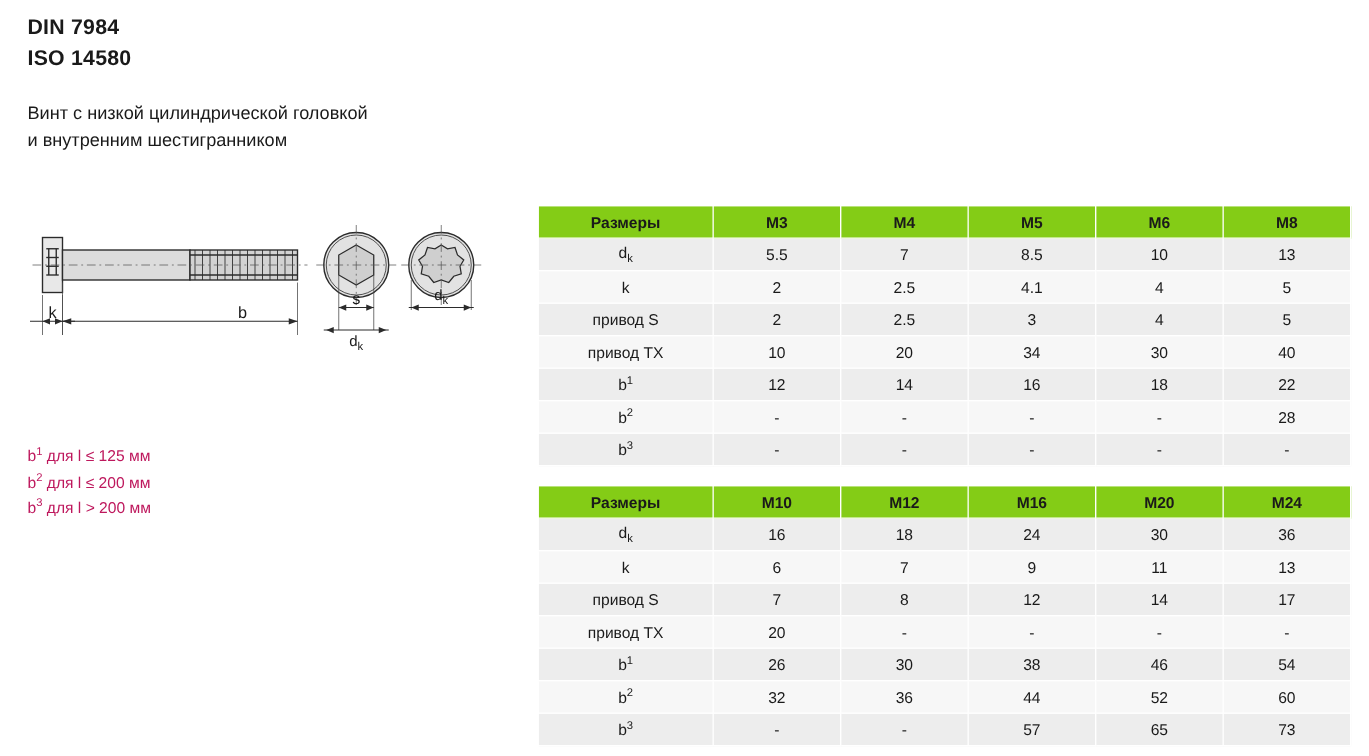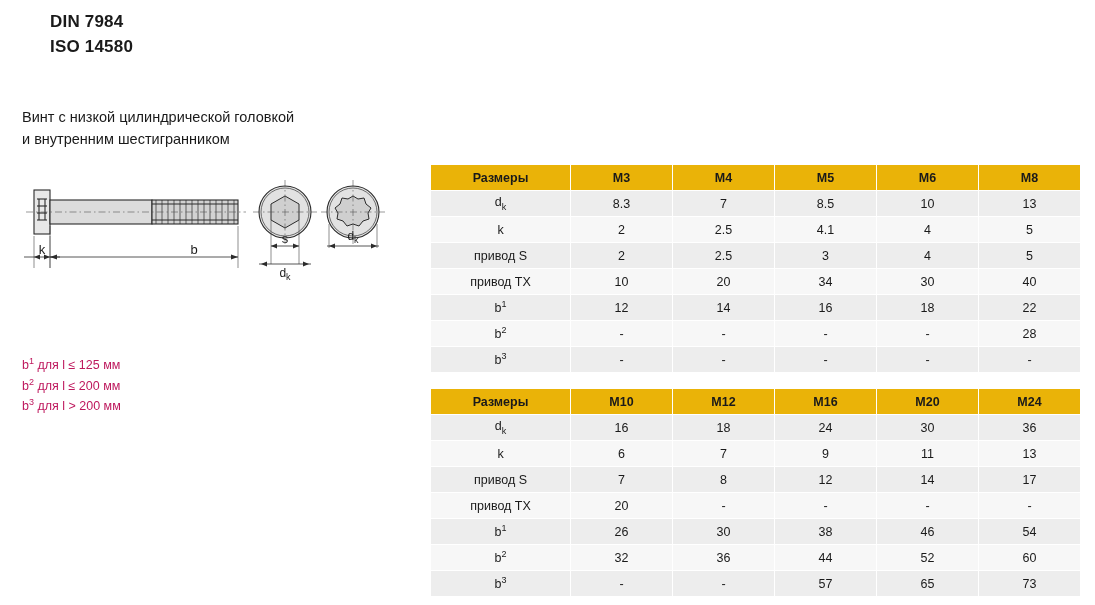--- a/index.html
+++ b/index.html
@@ -21,24 +21,23 @@
     position: absolute;
     left: 22px;
     top: 10px;
     width: 400px;
   }
   .std-title {
     font-size: 17px;
     font-weight: bold;
     line-height: 1.45;
     letter-spacing: .2px;
-    margin-left: 28px;
   }
   .subtitle {
-    margin-top: 48px;
+    margin-top: 22px;
     font-size: 14.5px;
     line-height: 1.5;
     color: #1a1a1a;
   }
 
   
   .drawing {
     position: absolute;
     left: 8px;
     top: 168px;
@@ -81,21 +80,21 @@
   table.spec th, table.spec td {
     border: 1px solid #ffffff;
     height: 25px;
     text-align: center;
     vertical-align: middle;
     padding: 0 2px;
     color: #1a1a1a;
     font-weight: normal;
   }
   table.spec thead th {
-    background: #eab308;
+    background: #84cc16;
     font-weight: bold;
     font-size: 12.5px;
   }
   table.spec tbody tr.odd td { background: #ededed; }
   table.spec tbody tr.even td { background: #f7f7f7; }
   table.spec tbody td.label { font-weight: normal; }
   table.spec sub {
     font-size: 9px;
     vertical-align: sub;
   }
@@ -251,21 +250,21 @@
         <th>M3</th>
         <th>M4</th>
         <th>M5</th>
         <th>M6</th>
         <th>M8</th>
       </tr>
     </thead>
     <tbody>
       <tr class="odd">
         <td class="label">d<sub>k</sub></td>
-        <td>8.3</td>
+        <td>5.5</td>
         <td>7</td>
         <td>8.5</td>
         <td>10</td>
         <td>13</td>
       </tr>
       <tr class="even">
         <td class="label">k</td>
         <td>2</td>
         <td>2.5</td>
         <td>4.1</td>

